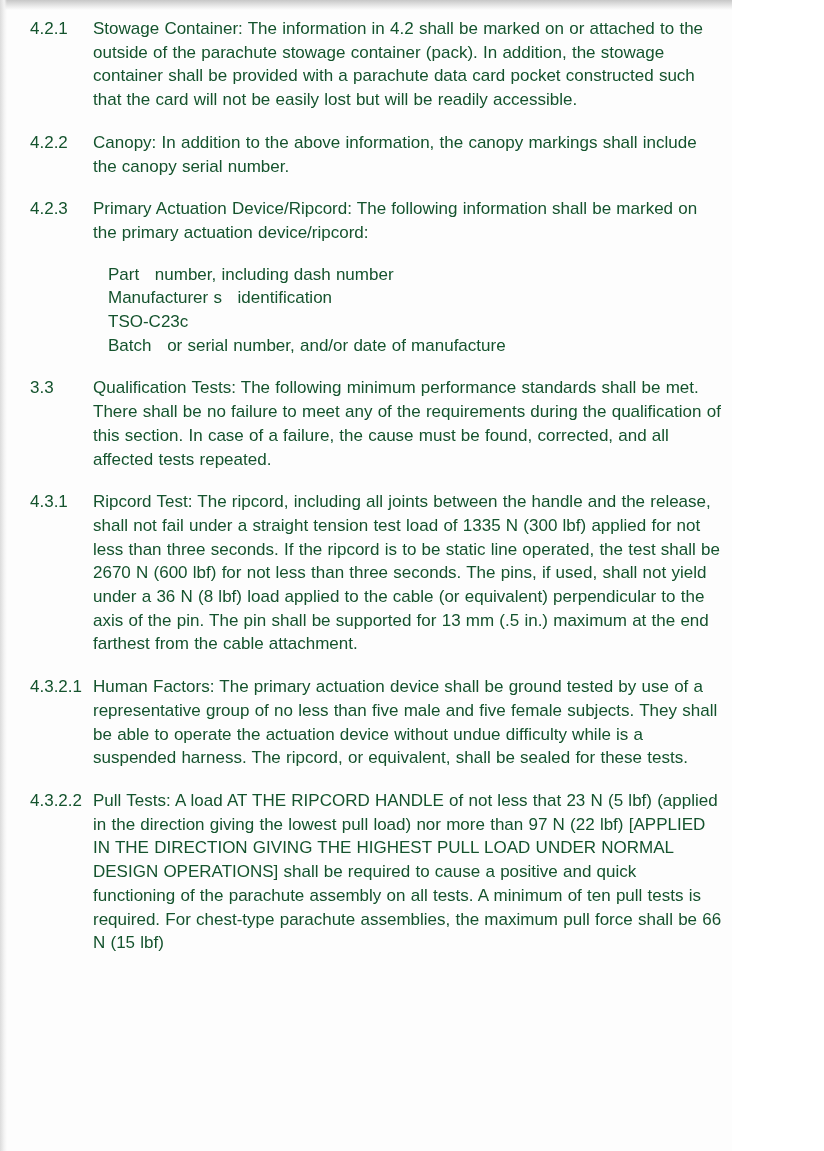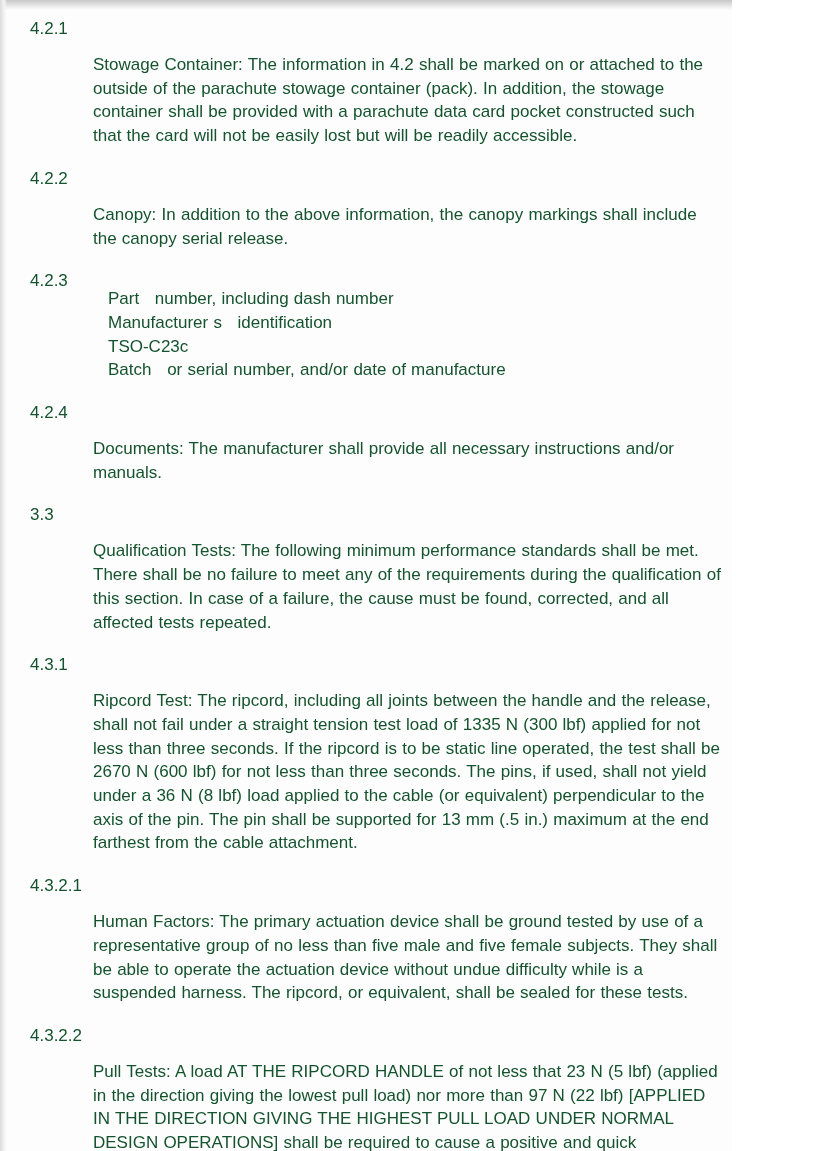--- a/index.html
+++ b/index.html
@@ -50,21 +50,20 @@
   }
   .bodywrap {
     flex: 1 1 auto;
     min-width: 0;
   }
   .body {
     font-size: 17px;
     line-height: 23.7px;
     white-space: pre-wrap;
     word-spacing: 0.5px;
-    margin-top: 36px;
   }
   .sublist {
     margin-top: 18px;
     margin-left: 15px;
   }
 </style>
 </head>
 <body>
 
 <div class="page">
@@ -80,41 +79,36 @@
 outside of the parachute stowage container (pack). In addition, the stowage
 container shall be provided with a parachute data card pocket constructed such
 that the card will not be easily lost but will be readily accessible.</div>
       </div>
     </section>
 
     <section class="sec">
       <div class="num">4.2.2</div>
       <div class="bodywrap">
         <div class="body">Canopy: In addition to the above information, the canopy markings shall include
-the canopy serial release.</div>
+the canopy serial number.</div>
       </div>
     </section>
 
     <section class="sec">
       <div class="num">4.2.3</div>
       <div class="bodywrap">
+        <div class="body">Primary Actuation Device/Ripcord: The following information shall be marked on
+the primary actuation device/ripcord:</div>
         <div class="body sublist">Part   number, including dash number
 Manufacturer s   identification
 TSO-C23c
 Batch   or serial number, and/or date of manufacture</div>
       </div>
     </section>
 
-    <section class="sec">
-      <div class="num">4.2.4</div>
-      <div class="bodywrap">
-        <div class="body">Documents: The manufacturer shall provide all necessary instructions and/or
-manuals.</div>
-      </div>
-    </section>
 
     <section class="sec">
       <div class="num">3.3</div>
       <div class="bodywrap">
         <div class="body">Qualification Tests: The following minimum performance standards shall be met.
 There shall be no failure to meet any of the requirements during the qualification of
 this section. In case of a failure, the cause must be found, corrected, and all
 affected tests repeated.</div>
       </div>
     </section>

